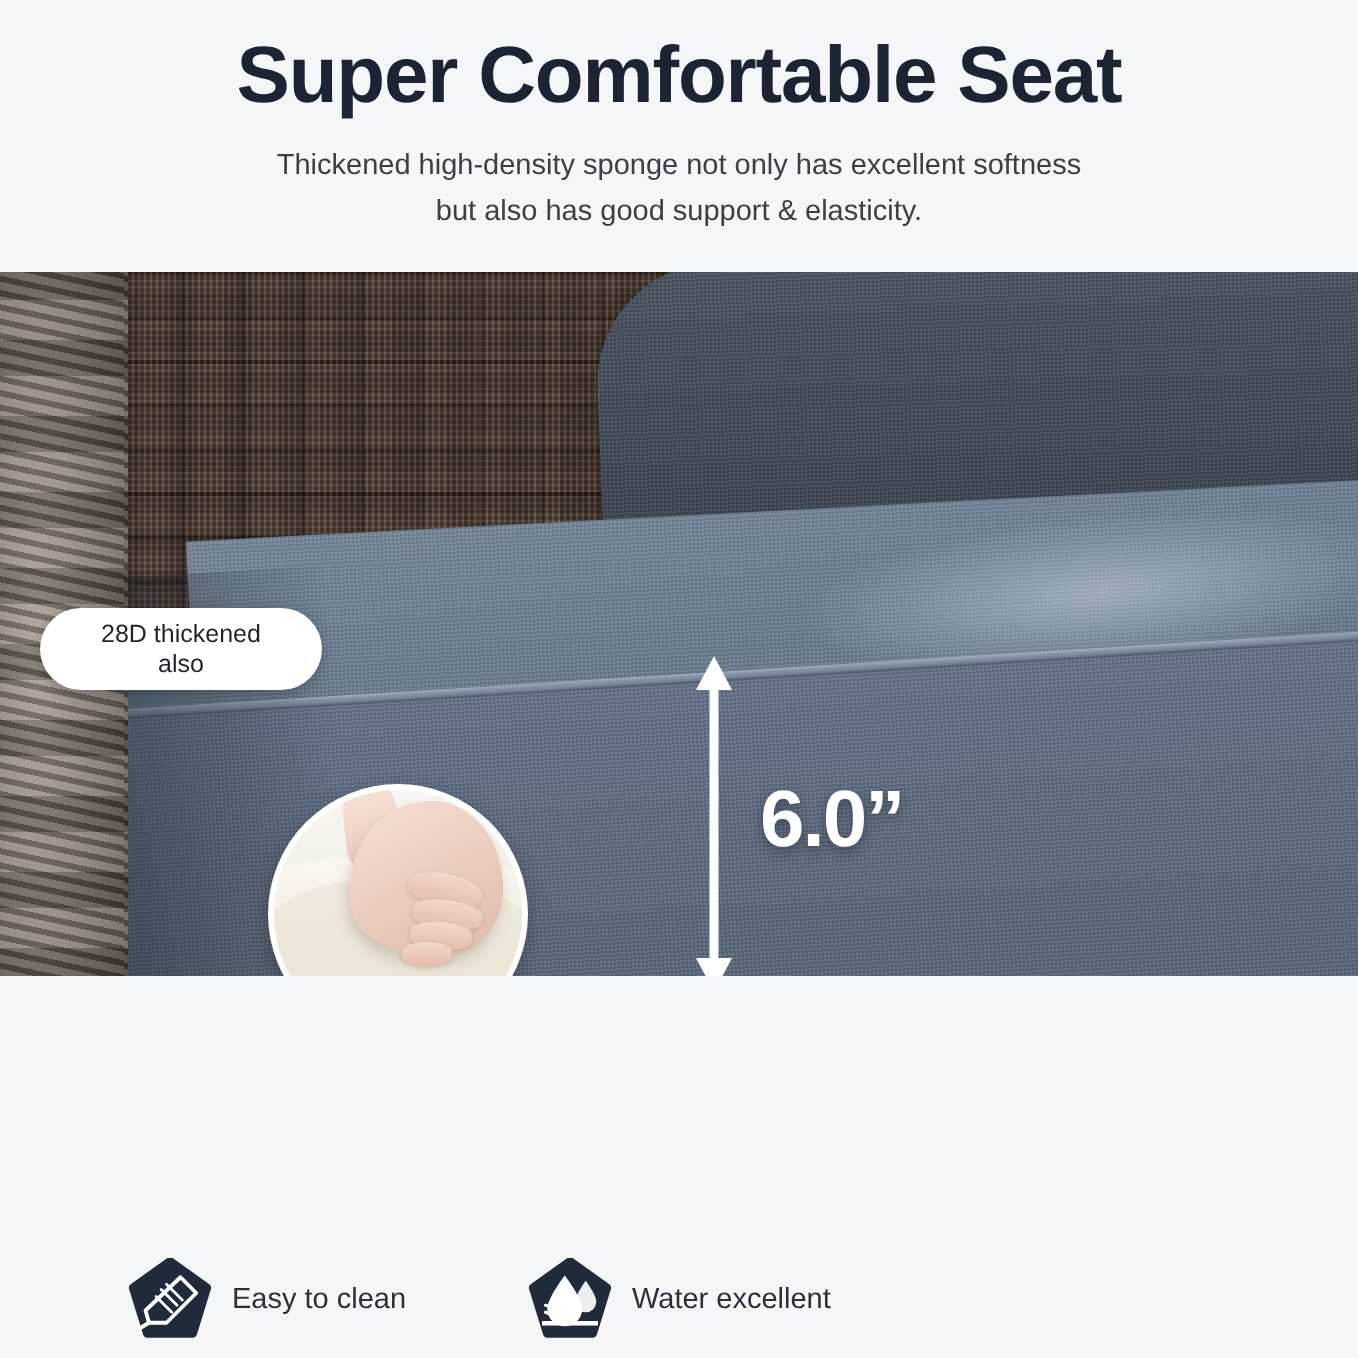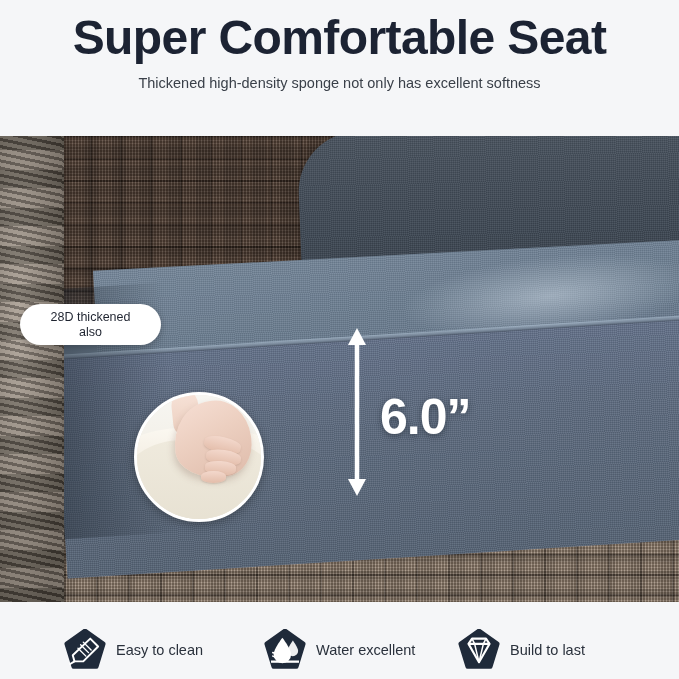--- a/index.html
+++ b/index.html
@@ -8,32 +8,32 @@
     background:#f5f6f8;
     font-family:"Liberation Sans", sans-serif;
     -webkit-font-smoothing:antialiased;
   }
   .page{position:relative;width:679px;height:679px;background:#f5f6f8;}
 
   
   .header{position:absolute;left:0;top:0;width:679px;height:136px;background:#f5f6f8;}
   .title{
     position:absolute;left:0;top:14px;width:679px;text-align:center;
-    font-size:48px;font-weight:bold;letter-spacing:-0.6px;
+    font-size:40px;font-weight:bold;letter-spacing:-0.6px;
     color:#1c2333;line-height:48px;white-space:nowrap;
   }
   .subtitle{
     position:absolute;left:0;top:72px;width:679px;text-align:center;
     font-size:14.5px;color:#3a4049;line-height:23px;font-weight:normal;
   }
   .sub-line{display:block;}
 
   
   .photo{
-    position:absolute;left:0;top:136px;width:679px;height:466px;
+    position:absolute;left:0;top:136px;width:679px;height:352px;
     overflow:hidden;background:#6a7b8c;
   }
 
   
   .wicker-top{
     position:absolute;left:0;top:0;width:370px;height:200px;
     background-color:#4a3528;
     background-image:
       repeating-linear-gradient(90deg,
         rgba(255,255,255,.09) 0px, rgba(255,255,255,.09) 1px,
@@ -214,21 +214,21 @@
   }
   .pill-text{
     font-size:12.5px;color:#1f2430;line-height:15px;font-weight:normal;
     padding:0 10px;
   }
 
   
   .dim-arrow{position:absolute;left:340px;top:190px;width:34px;height:172px;}
   .dim-label{
     position:absolute;left:380px;top:252px;
-    font-size:50px;font-weight:bold;color:#ffffff;
+    font-size:40px;font-weight:bold;color:#ffffff;
     letter-spacing:-1px;
     text-shadow:0 2px 6px rgba(20,28,38,.45);
     white-space:nowrap;
   }
 
   
   .features{
     position:absolute;left:0;top:602px;width:679px;height:95px;
     background:#f5f6f8;display:flex;align-items:center;
   }
@@ -244,20 +244,21 @@
 </style>
 </head>
 <body>
 
 <div class="page">
 
   <div class="header">
     <div class="title">Super Comfortable Seat</div>
     <div class="subtitle">
       <span class="sub-line">Thickened high-density sponge not only has excellent softness</span>
+      <span class="sub-line">but also has good support &amp; elasticity.</span>
     </div>
   </div>
 
   <div class="photo">
 
     <div class="wicker-top"></div>
     <div class="backrest"></div>
     <div class="backrest-shadow"></div>
 
     <div class="seat-top"></div>
@@ -315,25 +316,15 @@
       <svg class="badge" viewBox="0 0 48 48">
         <path d="M24 2 L45 17 L37 43 L11 43 L3 17 Z" fill="#1f2a3a" stroke="#1f2a3a" stroke-width="5" stroke-linejoin="round"></path>
         <path d="M21 10 C21 10 11 23 11 29 a10 10 0 0 0 20 0 C31 23 21 10 21 10 Z" fill="#ffffff"></path>
         <path d="M33 13 C33 13 27 21 27 25 a6 6 0 0 0 12 0 C39 21 33 13 33 13 Z" fill="#ffffff" opacity="0.92"></path>
         <rect x="8" y="36" width="32" height="2.6" fill="#ffffff"></rect>
         <path d="M10 31 L15 33 M10 27 L14 28" stroke="#ffffff" stroke-width="1.8" stroke-linecap="round"></path>
       </svg>
       <span class="feature-label">Water excellent</span>
     </div>
 
-    <div class="feature f-build">
-      <svg class="badge" viewBox="0 0 48 48">
-        <path d="M24 2 L45 17 L37 43 L11 43 L3 17 Z" fill="#1f2a3a" stroke="#1f2a3a" stroke-width="5" stroke-linejoin="round"></path>
-        <path d="M12 17 L36 17 L24 38 Z" fill="none" stroke="#ffffff" stroke-width="2.4" stroke-linejoin="round"></path>
-        <path d="M12 17 L16 11 L32 11 L36 17" fill="none" stroke="#ffffff" stroke-width="2.4" stroke-linejoin="round"></path>
-        <path d="M16 11 L19 17 L24 38 L29 17 L32 11" fill="none" stroke="#ffffff" stroke-width="1.7" stroke-linejoin="round"></path>
-        <path d="M19 17 L29 17" stroke="#ffffff" stroke-width="1.5"></path>
-      </svg>
-      <span class="feature-label">Build to last</span>
-    </div>
 
   </div>
 </div>
 
 </body></html>

